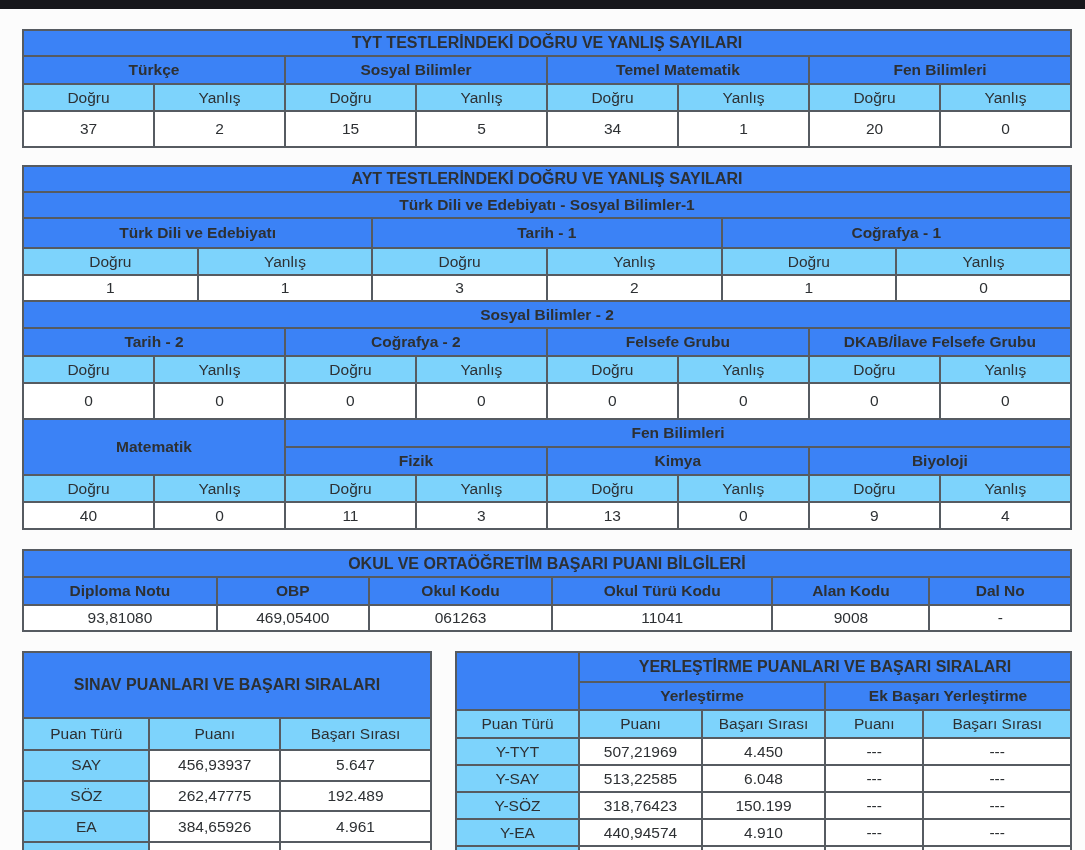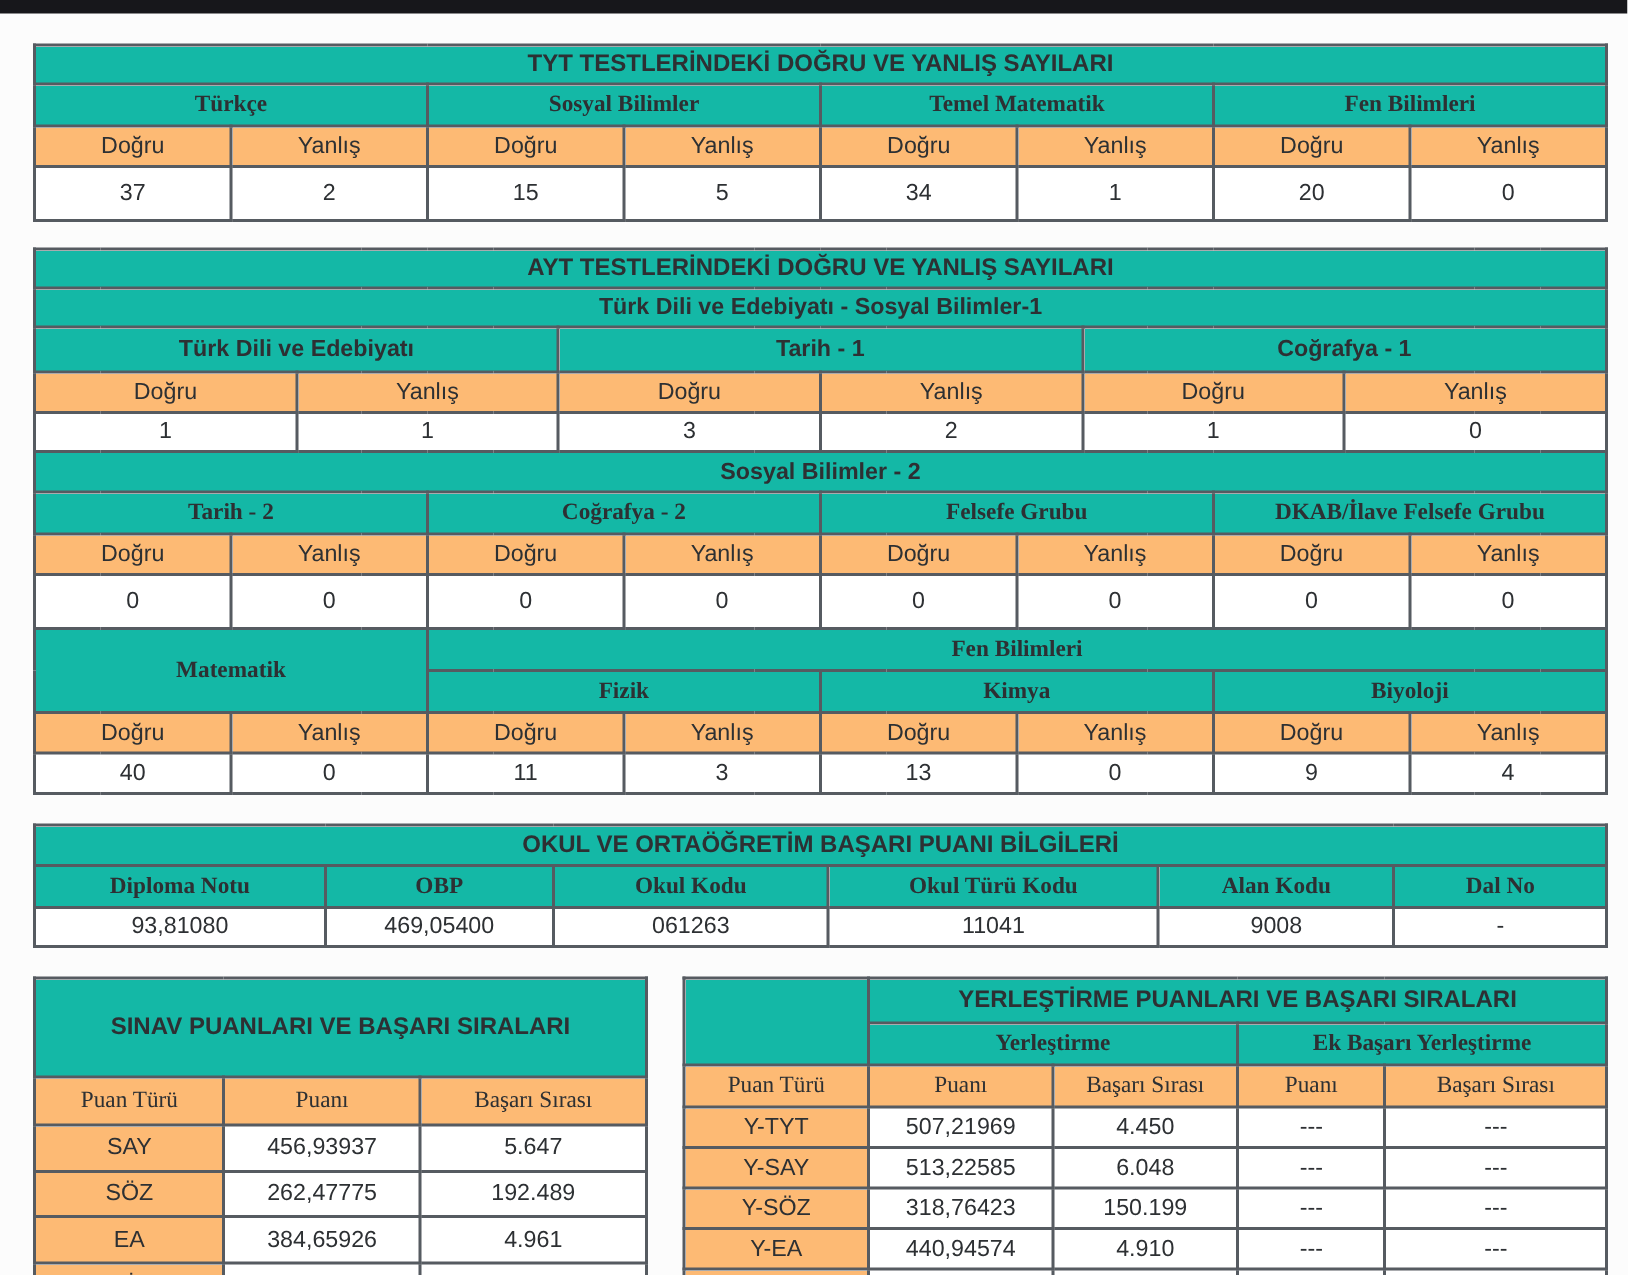--- a/index.html
+++ b/index.html
@@ -22,29 +22,29 @@
   }
   td {
     border: 2px solid #565b61;
     text-align: center;
     vertical-align: middle;
     font-size: 15.5px;
     padding: 0 2px;
     white-space: nowrap;
     overflow: hidden;
   }
-  .blue  { background: #14b8a6; font-weight: bold; }
-  .gray  { background: #fdba74; }
+  .blue  { background: #3b82f6; font-weight: bold; }
+  .gray  { background: #7dd3fc; }
   .white { background: #ffffff; }
   .title { font-size: 16px; font-weight: bold; }
 
   .mt17 { margin-top: 17px; padding-left: 20px; }
   .mt19 { margin-top: 19px; }
 
-  tr.h26 { height: 26px; } tr.h27 { height: 27px; } tr.h28 { height: 28px; font-family: Liberation Serif, serif; }
+  tr.h26 { height: 26px; } tr.h27 { height: 27px; } tr.h28 { height: 28px; }
   tr.h30 { height: 30px; } tr.h25 { height: 36px; } tr.h58 { height: 58px; padding-left: 39px; }
 
   .bottom-wrap { display: flex; gap: 23px; margin-top: 19px; width: 1050px; }
   .bottom-wrap table { width: auto; }
   table.sinav { width: 410px; }
   table.yerl  { width: 617px; }
 </style>
 </head>
 <body>
 

